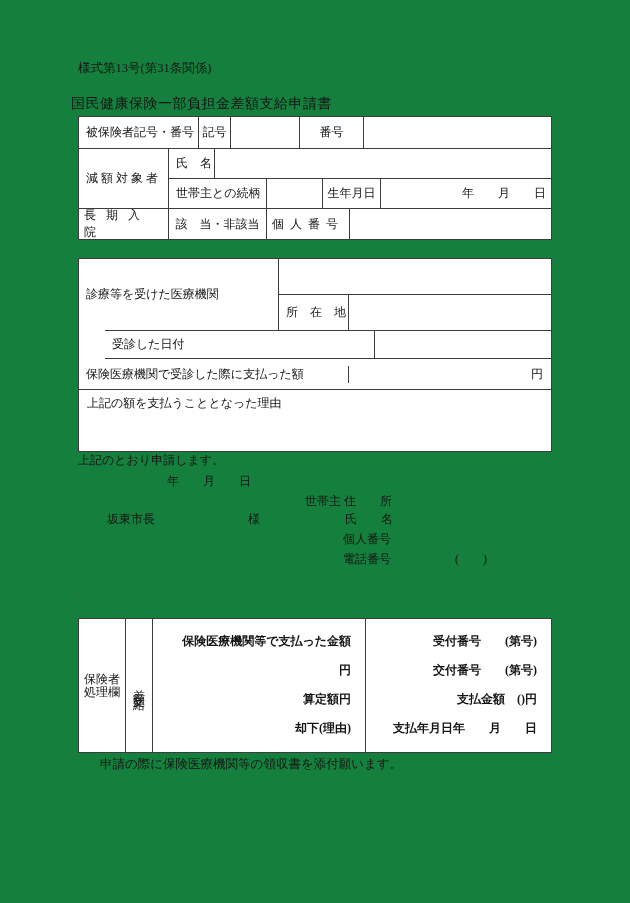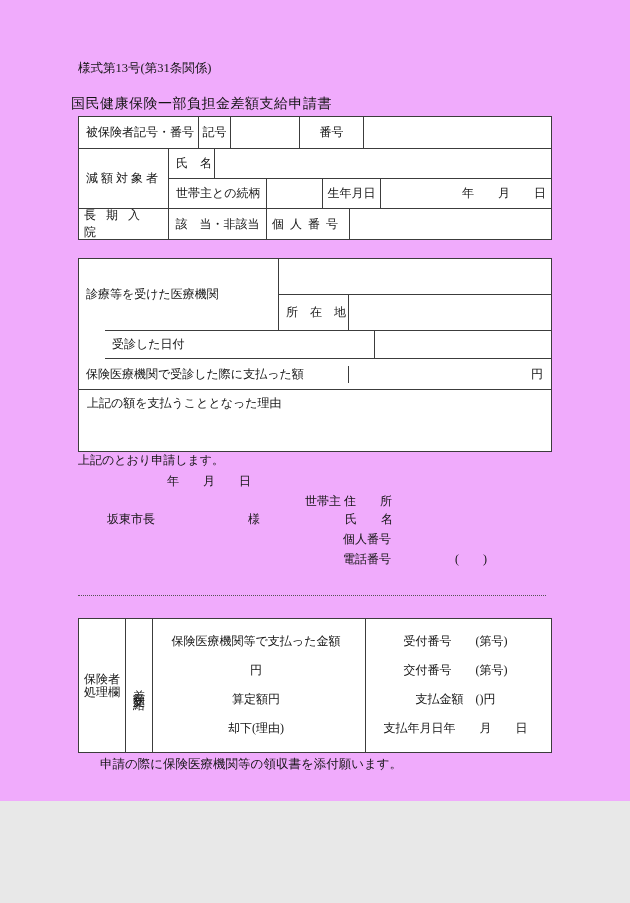--- a/index.html
+++ b/index.html
@@ -1,17 +1,17 @@
 <!DOCTYPE html>
 <html><head>
 <meta charset="utf-8">
 <style>
   html,body { margin:0; padding:0; background:#e8e8e8; }
   .page {
-    position:relative; width:630px; height:801px; background:#f0abfc;
+    position:relative; width:630px; height:903px; background:#15803d;
     font-family:"Liberation Serif","DejaVu Serif",serif;
     color:#141414; font-size:12px; overflow:hidden;
   }
   .abs { position:absolute; line-height:15px; white-space:nowrap; }
   .form-no { left:78px; top:61px; font-size:12.5px; }
   .doc-title { left:71px; top:96px; width:474px; font-size:14px; letter-spacing:0.5px; }
 
   
   .tbl { position:absolute; left:78px; width:474px; border:1px solid #3c3c3c; box-sizing:border-box; background:#fff; }
   .trow { display:flex; box-sizing:border-box; border-bottom:1px solid #3c3c3c; }
@@ -52,21 +52,21 @@
 
   
   .dotted { position:absolute; left:78px; top:595px; width:468px; border-top:1.5px dotted #555; }
 
   
   #t3 { top:618px; height:135px; }
   .t3row { display:flex; height:133px; }
   .payer-cell { width:47px; justify-content:center; text-align:center; white-space:pre-line; line-height:13px; }
   .diff-cell { width:27px; justify-content:center; }
   .vtext { writing-mode:vertical-rl; text-orientation:upright; letter-spacing:3px; line-height:1; }
-  .lines-cell { width:213px; flex-direction:column; align-items:center; justify-content:flex-start; padding-top:15px; gap:15px; display:flex; }
+  .lines-cell { width:213px; flex-direction:column; align-items:flex-end; justify-content:flex-start; padding-top:15px; gap:15px; display:flex;font-weight:bold; }
   .lines-cell-r { flex:1; }
   .tline { height:14px; line-height:14px; display:flex; justify-content:space-between; padding:0 14px 0 8px; white-space:nowrap; }
 
   .footer-note { left:100px; top:757px; font-size:12.5px; }
 </style>
 </head>
 <body>
 
 <div class="page">
 

